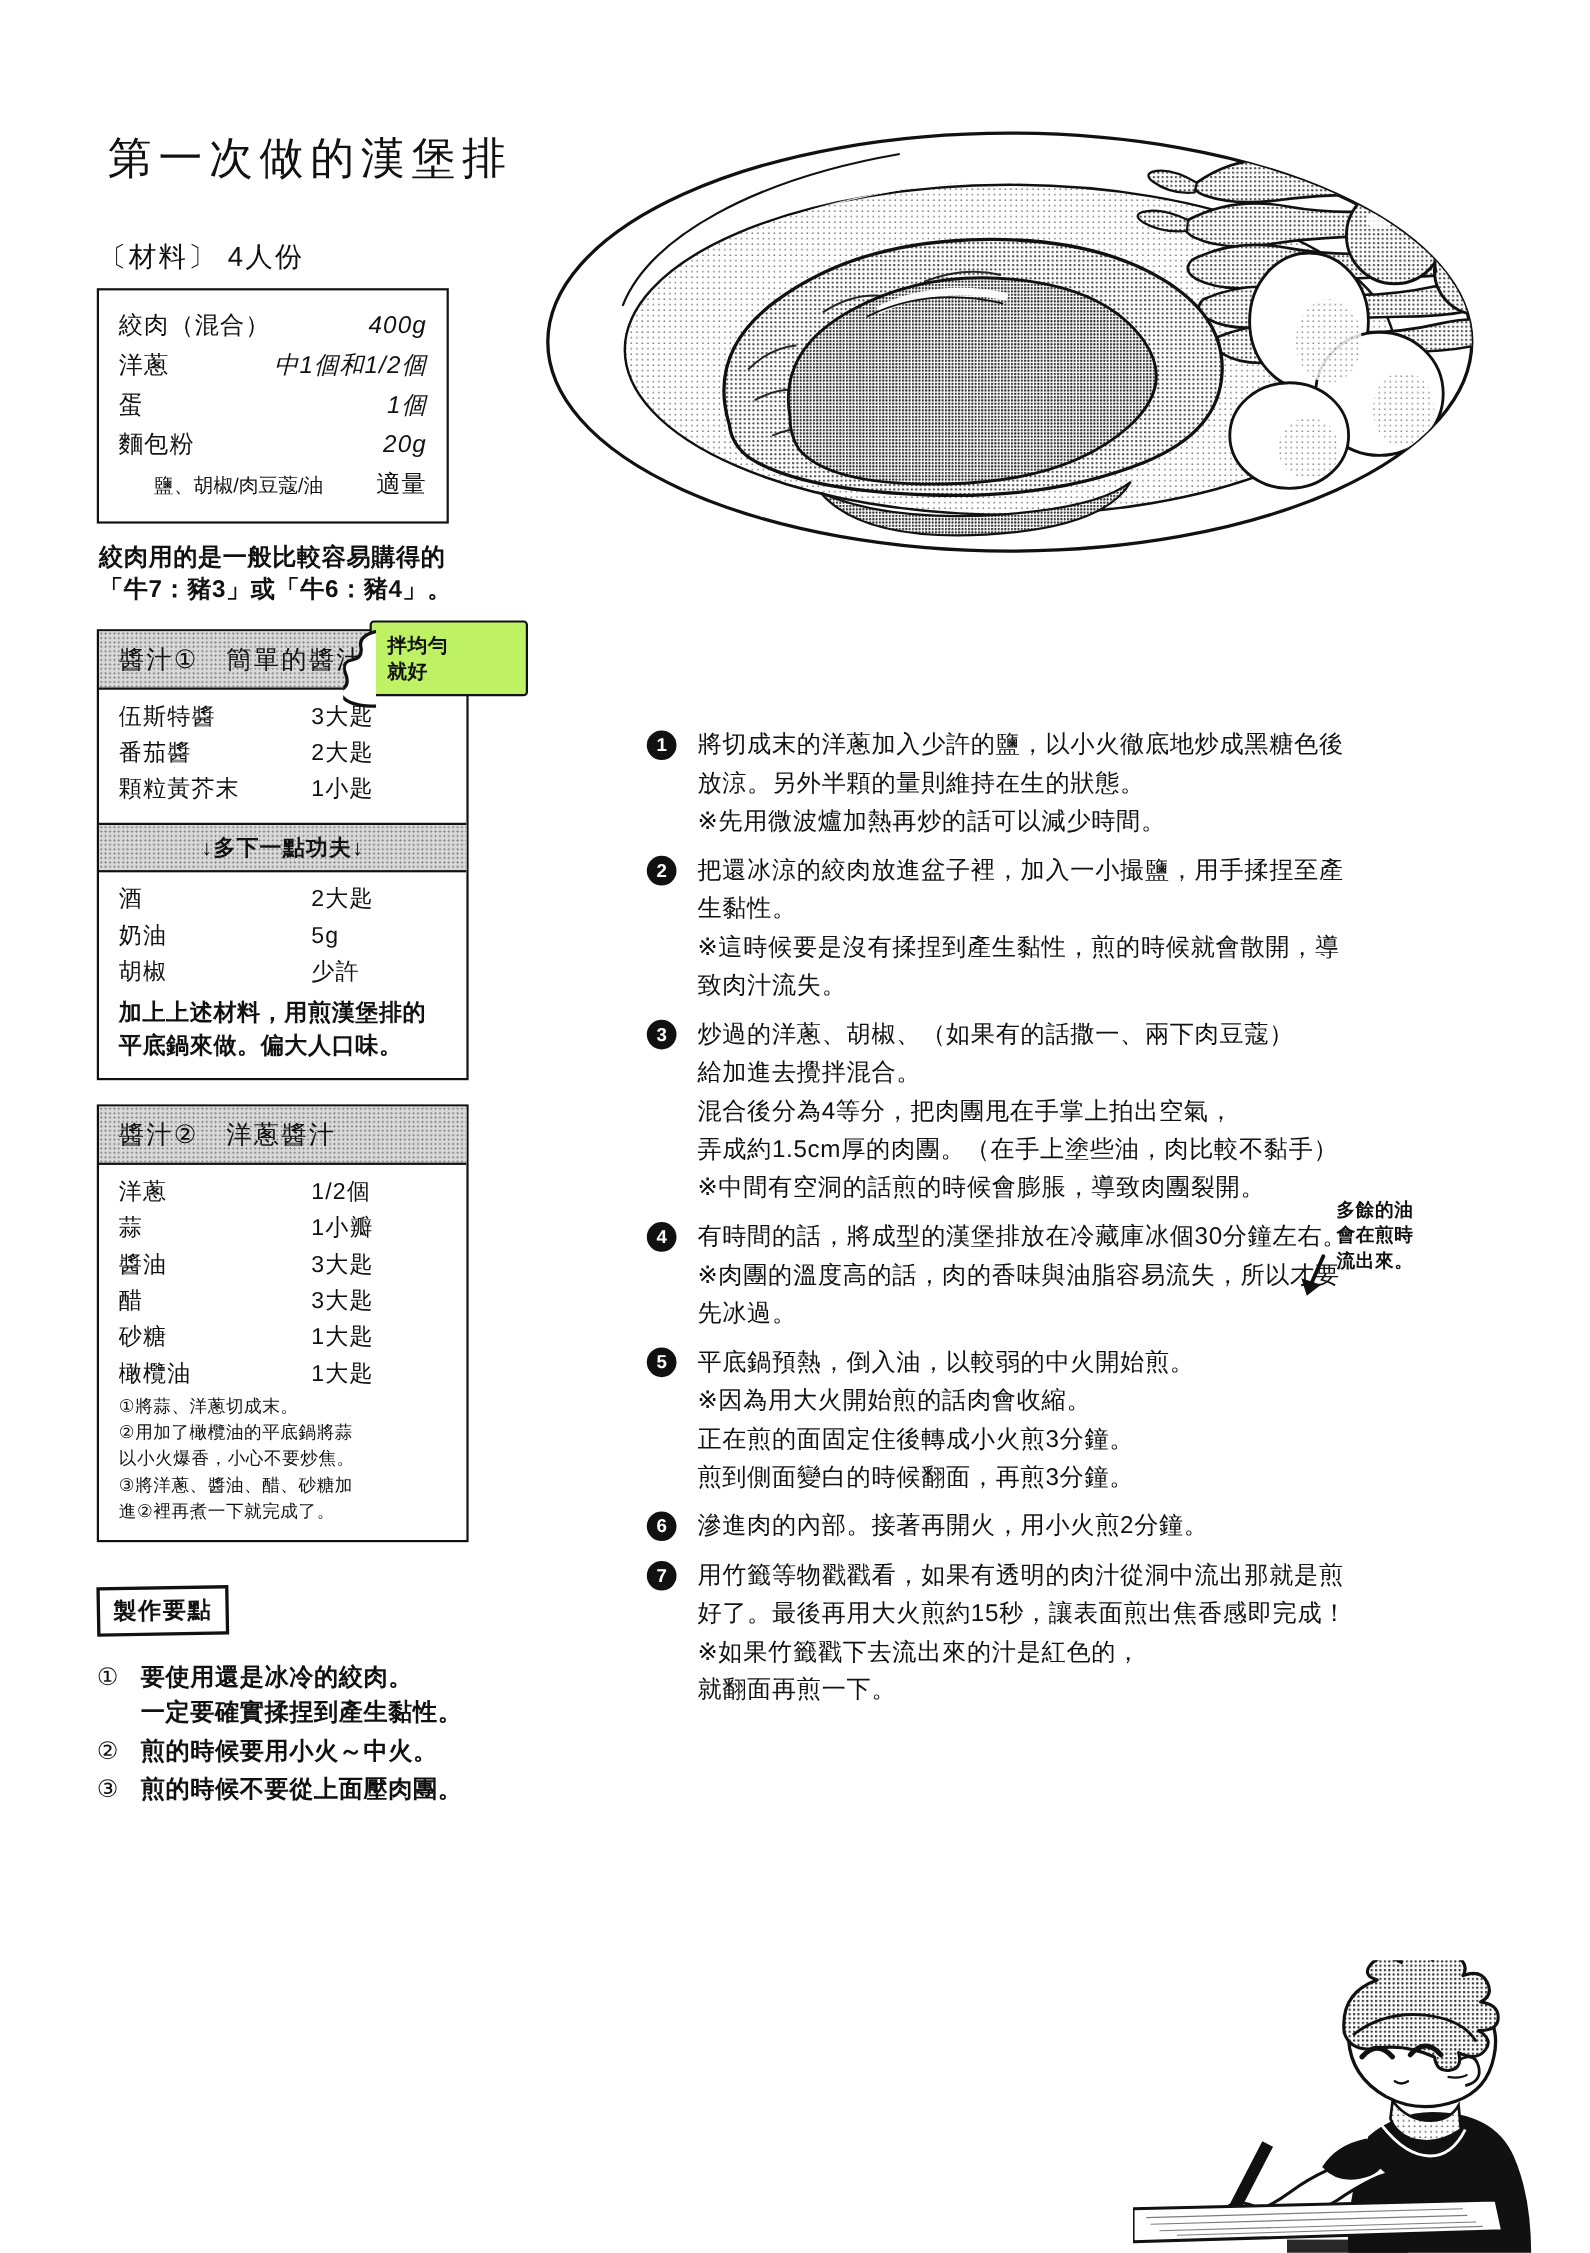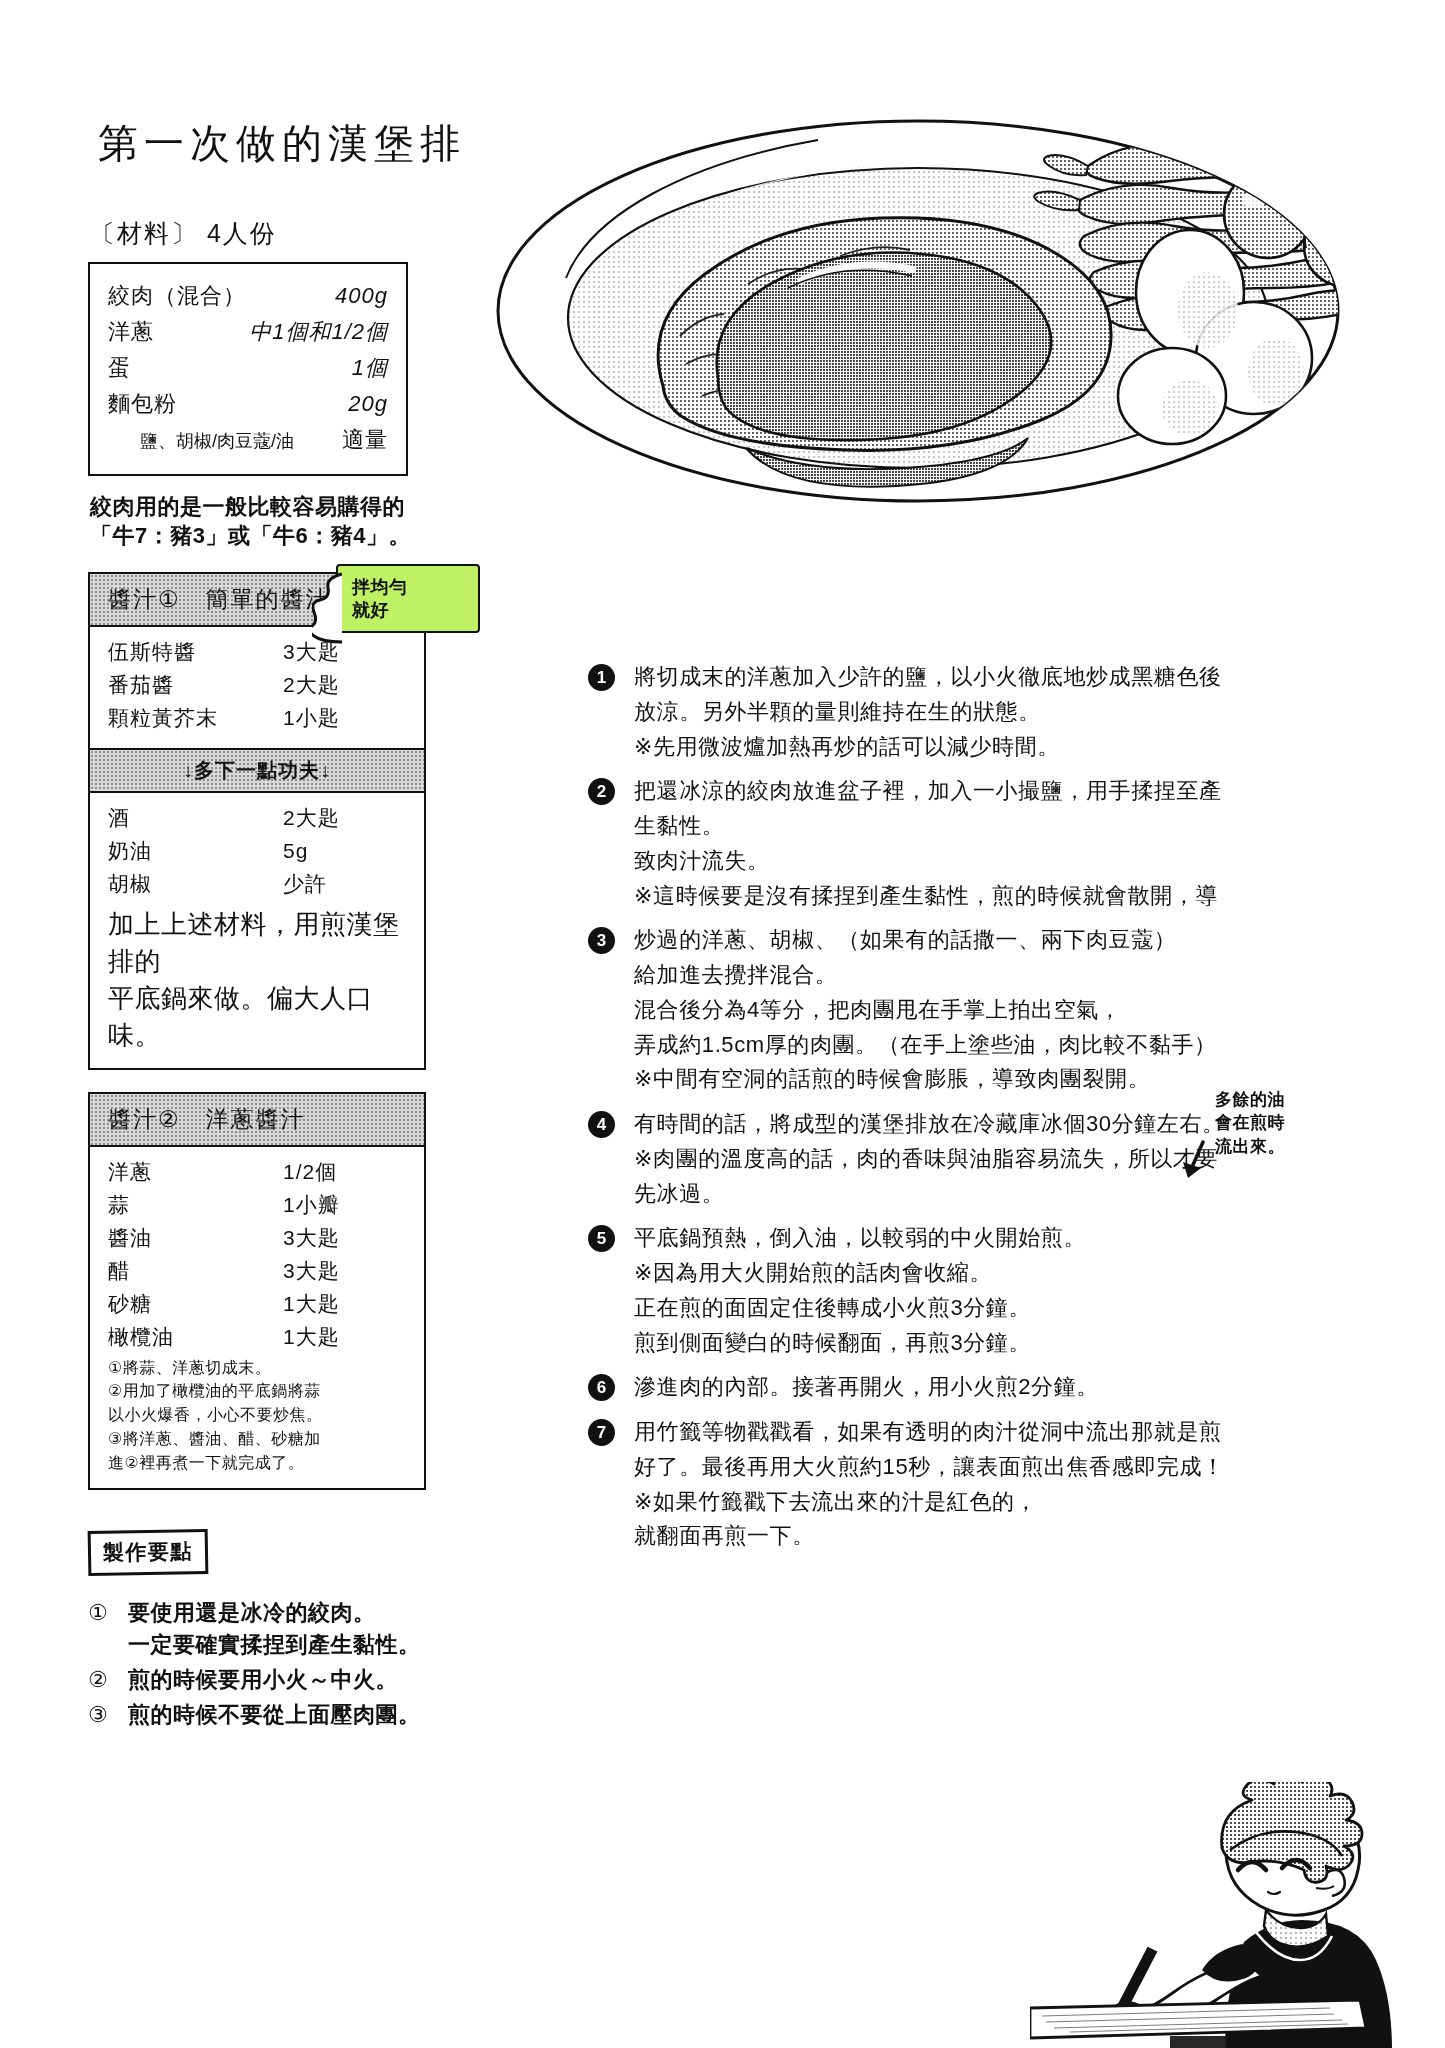--- a/index.html
+++ b/index.html
@@ -113,24 +113,25 @@
   .s-row {
     display: flex;
     font-size: 21px;
     line-height: 1.0;
     padding: 6px 0;
     letter-spacing: 1px;
   }
   .s-row .name { width: 175px; white-space: nowrap; }
   .s-row .amt  { white-space: nowrap; }
   .s-note {
-    font-size: 26px;
+    font-size: 21px;
     line-height: 1.42;
     letter-spacing: 0.5px;
     margin-top: 6px;
+    font-weight: bold;
   }
   .s-steps {
     font-size: 16px;
     line-height: 1.42;
     letter-spacing: 0.5px;
     margin-top: 4px;
   }
   .s-steps div { margin-top: 1px; }
 
   
@@ -514,22 +515,22 @@
       </div>
     </div>
 
     <div class="step">
       <div class="step-num">
         <span class="num-badge">2</span>
       </div>
       <div class="step-body">
         <div class="line">把還冰涼的絞肉放進盆子裡，加入一小撮鹽，用手揉捏至產</div>
         <div class="line">生黏性。</div>
+        <div class="line">※這時候要是沒有揉捏到產生黏性，煎的時候就會散開，導</div>
         <div class="line">致肉汁流失。</div>
-        <div class="line">※這時候要是沒有揉捏到產生黏性，煎的時候就會散開，導</div>
       </div>
     </div>
 
     <div class="step">
       <div class="step-num">
         <span class="num-badge">3</span>
       </div>
       <div class="step-body">
         <div class="line">炒過的洋蔥、胡椒、（如果有的話撒一、兩下肉豆蔻）</div>
         <div class="line">給加進去攪拌混合。</div>

